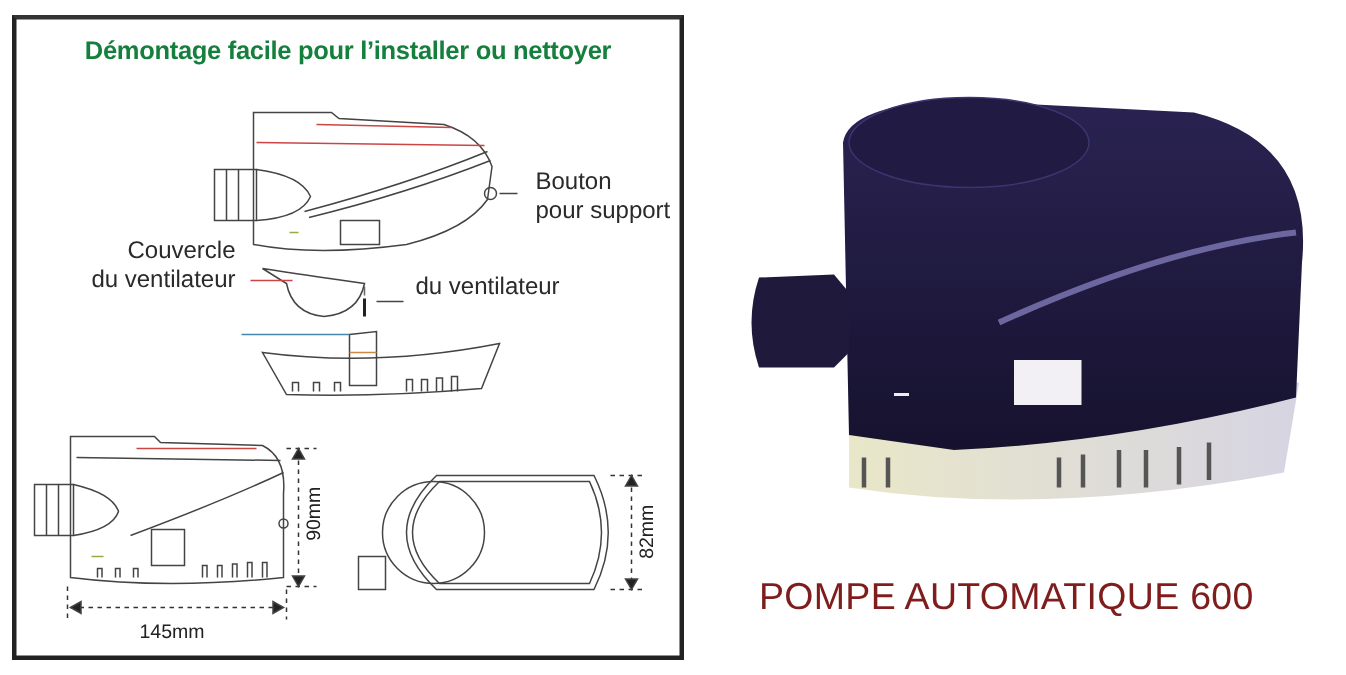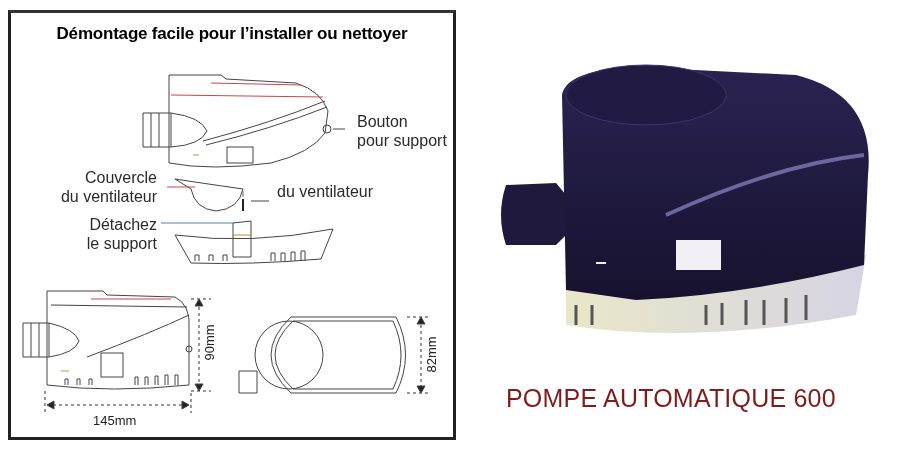--- a/index.html
+++ b/index.html
@@ -1,21 +1,21 @@
 <!DOCTYPE html>
 <html><head>
 <meta charset="utf-8">
 <style>
   html, body { margin:0; padding:0; }
   body { width:897px; height:450px; background:#ffffff; position:relative; overflow:hidden;
          font-family:"Liberation Sans", sans-serif; color:#1a1a1a; }
   .panel { position:absolute; left:8px; top:10px; width:442px; height:424px;
            border:3px solid #222; border-top-color:#333; box-sizing:content-box; background:#fff; }
   .title { position:absolute; left:0; width:100%; top:11px; text-align:center; font-size:17px;
-           font-weight:bold; color:#000000; letter-spacing:-0.2px; }
+           font-weight:bold; color:#15803d; letter-spacing:-0.2px; }
   .lbl { position:absolute; font-size:16px; line-height:19px; color:#2a2a2a; }
   .lbl.r { text-align:right; }
   svg.draw { position:absolute; left:0; top:0; }
   .dim { position:absolute; font-size:13px; color:#222; }
   .dim.v { transform:rotate(-90deg); transform-origin:center; }
   .photo { position:absolute; left:496px; top:55px; width:380px; height:290px; }
   .caption { position:absolute; left:506px; top:384px; font-size:25px; color:#7f1d1d; letter-spacing:0.2px; }
 </style>
 </head>
 <body>
@@ -84,30 +84,26 @@
       <path d="M282 308 L382 308 Q398 342 382 376 L282 376 Q246 342 282 308 Z"></path>
       <circle cx="278" cy="342" r="34"></circle>
       <path d="M228 358 L246 358 L246 380 L228 380 Z"></path>
     </g>
   </svg>
 
   <div class="lbl" style="left:346px;top:99px;">
     <div>Bouton</div>
     <div>pour support</div>
   </div>
-  <div class="lbl r" style="right:296px;top:155px;">
+  <div class="lbl r" style="right:296px;top:145px;">
     <div>Couvercle</div>
     <div>du ventilateur</div>
   </div>
   <div class="lbl" style="left:266px;top:169px;">
     <div>du ventilateur</div>
-  </div>
-  <div class="lbl r" style="right:296px;top:202px;">
-    <div>Détachez</div>
-    <div>le support</div>
   </div>
 
   <div class="dim" style="left:82px;top:400px;">145mm</div>
   <div class="dim v" style="left:180px;top:322px;">90mm</div>
   <div class="dim v" style="left:402px;top:334px;">82mm</div>
 </div>
 
 <svg class="photo" viewBox="0 0 380 290">
   <defs>
     <linearGradient id="bodyg" x1="0" y1="0" x2="0" y2="1">

